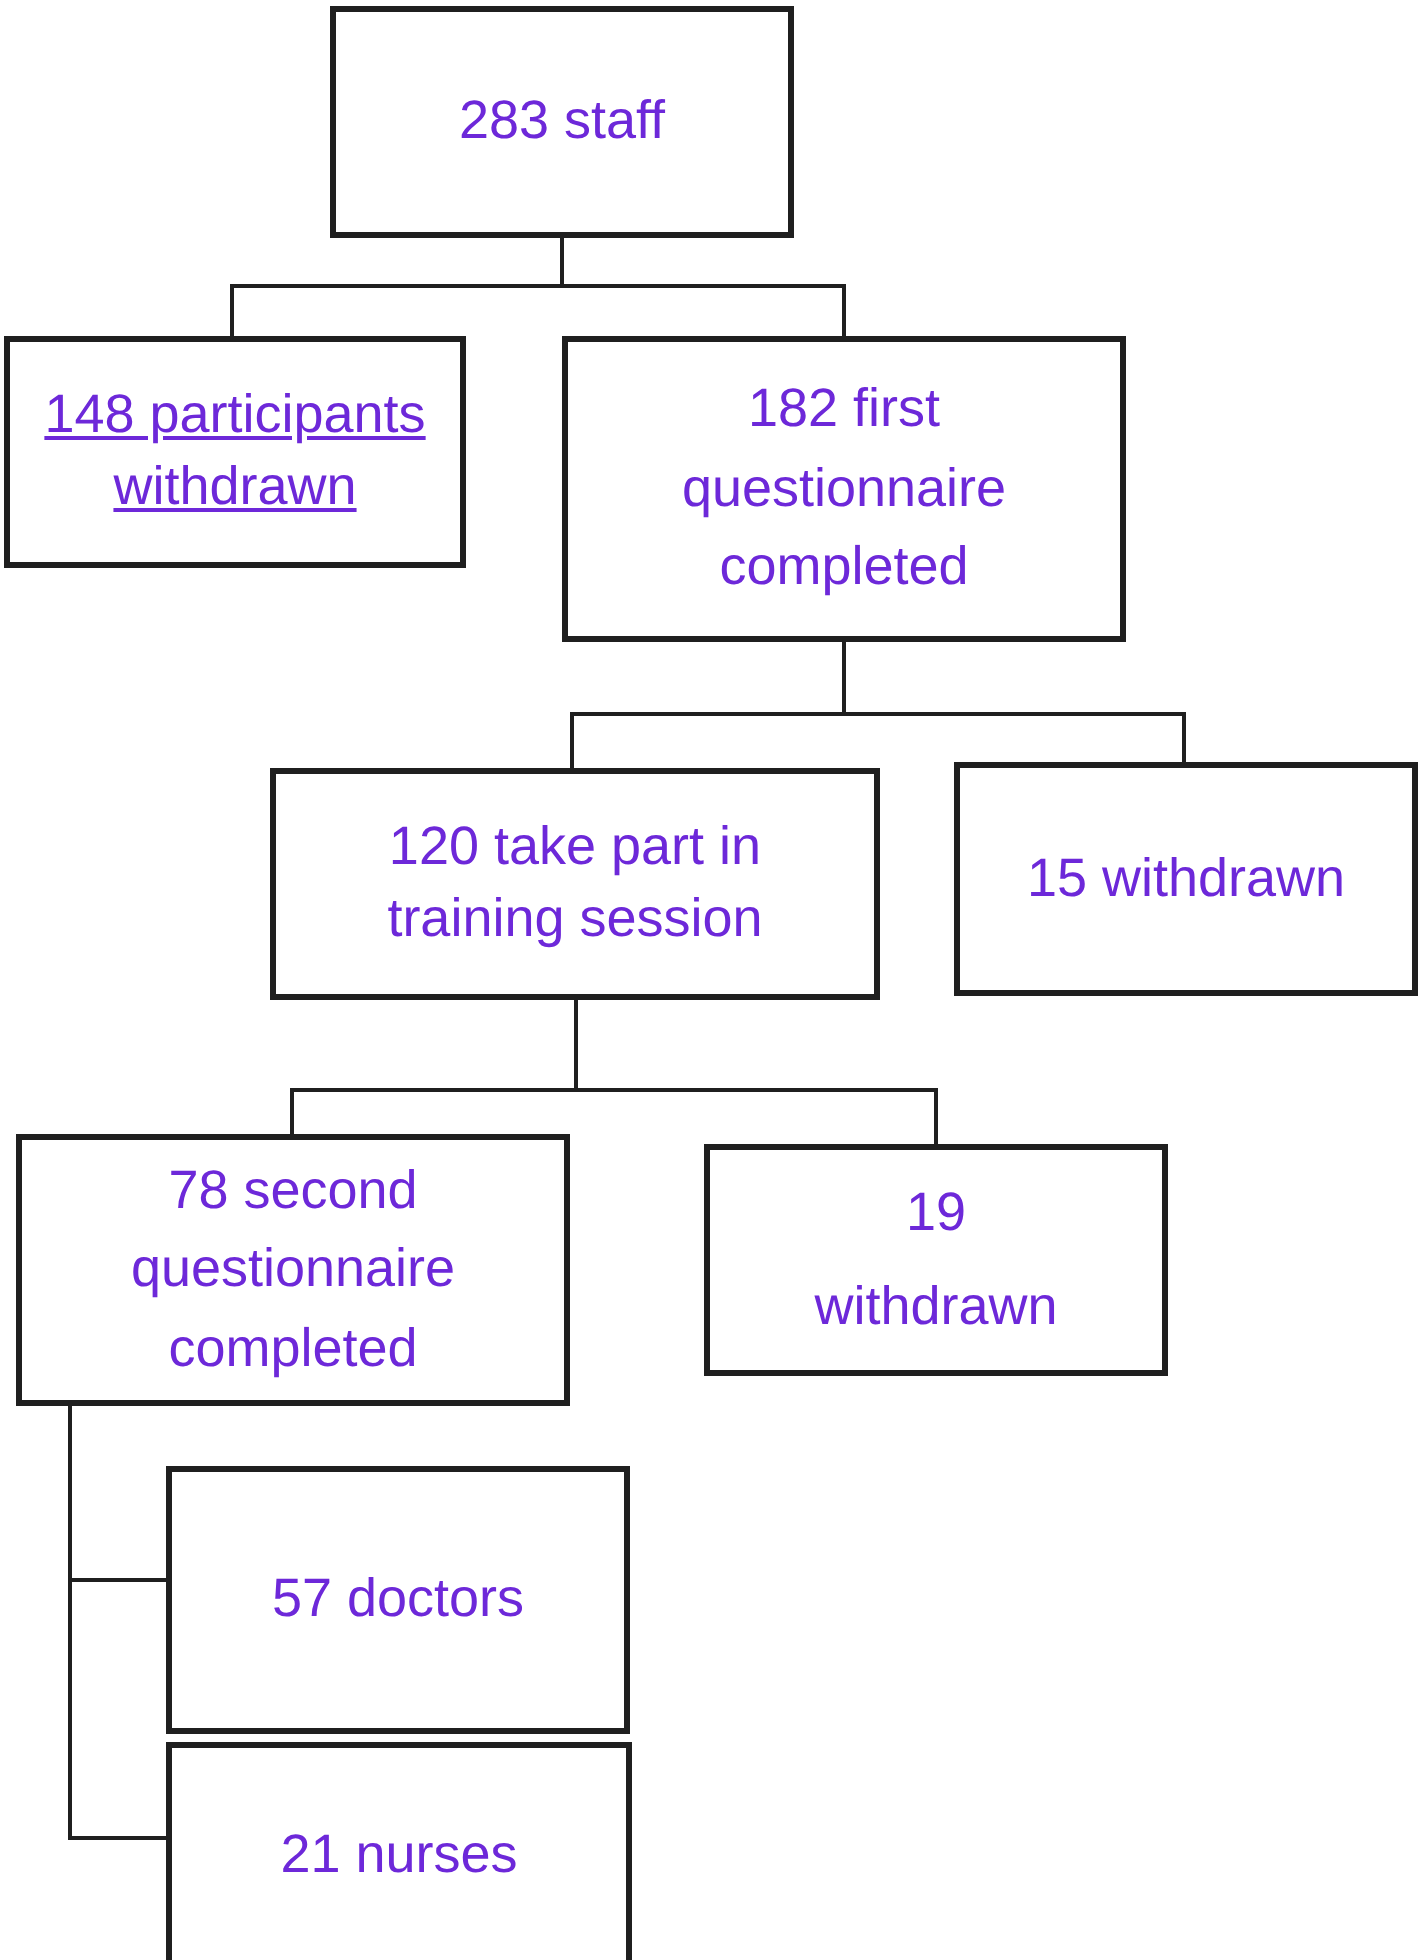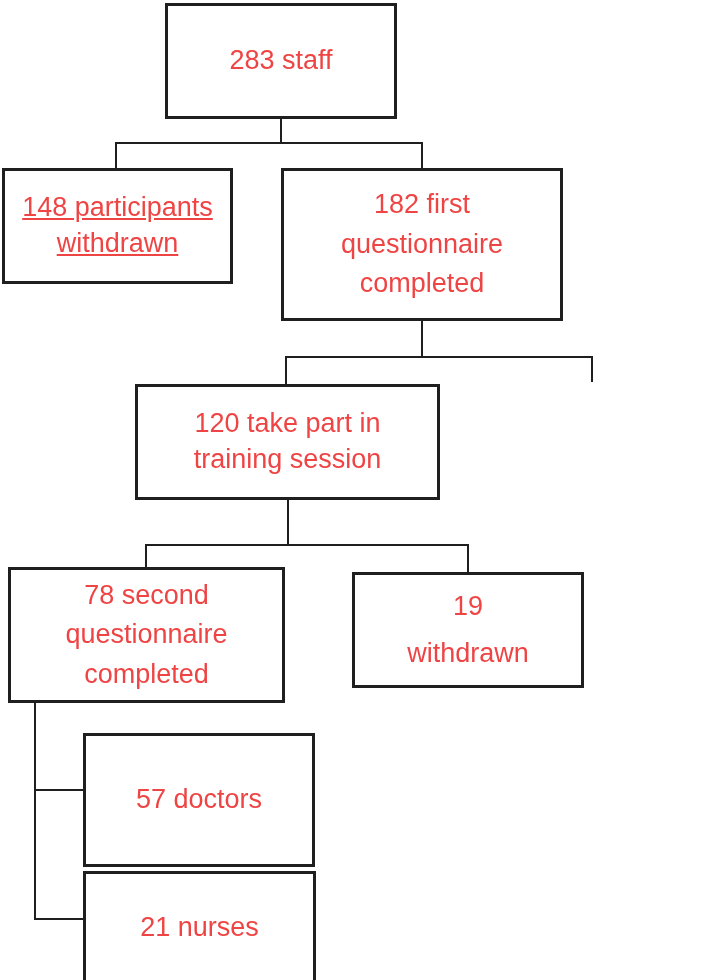--- a/index.html
+++ b/index.html
@@ -13,21 +13,21 @@
     height: 980px;
     background: #ffffff;
     overflow: hidden;
     font-family: "Liberation Sans", sans-serif;
   }
   .node {
     position: absolute;
     box-sizing: border-box;
     border: 3px solid #1f1f1f;
     background: #ffffff;
-    color: #ef4444;
+    color: #6d28d9;
     font-size: 27px;
     line-height: 1.32;
     text-align: center;
     white-space: pre-line;
     display: flex;
     align-items: center;
     justify-content: center;
     padding: 2px 4px;
   }
   .node.lh-wide  { line-height: 1.46; }
@@ -94,20 +94,21 @@
   <div class="node" id="n-withdrawn1">148 participants
 withdrawn</div>
 
   <div class="node lh-wide" id="n-quest1">182 first
 questionnaire
 completed</div>
 
   <div class="node" id="n-training">120 take part in
 training session</div>
 
+  <div class="node" id="n-withdrawn2">15 withdrawn</div>
 
   <div class="node lh-wide" id="n-quest2">78 second
 questionnaire
 completed</div>
 
   <div class="node lh-xwide" id="n-withdrawn3">19
 withdrawn</div>
 
   <div class="node" id="n-doctors">57 doctors</div>
 

